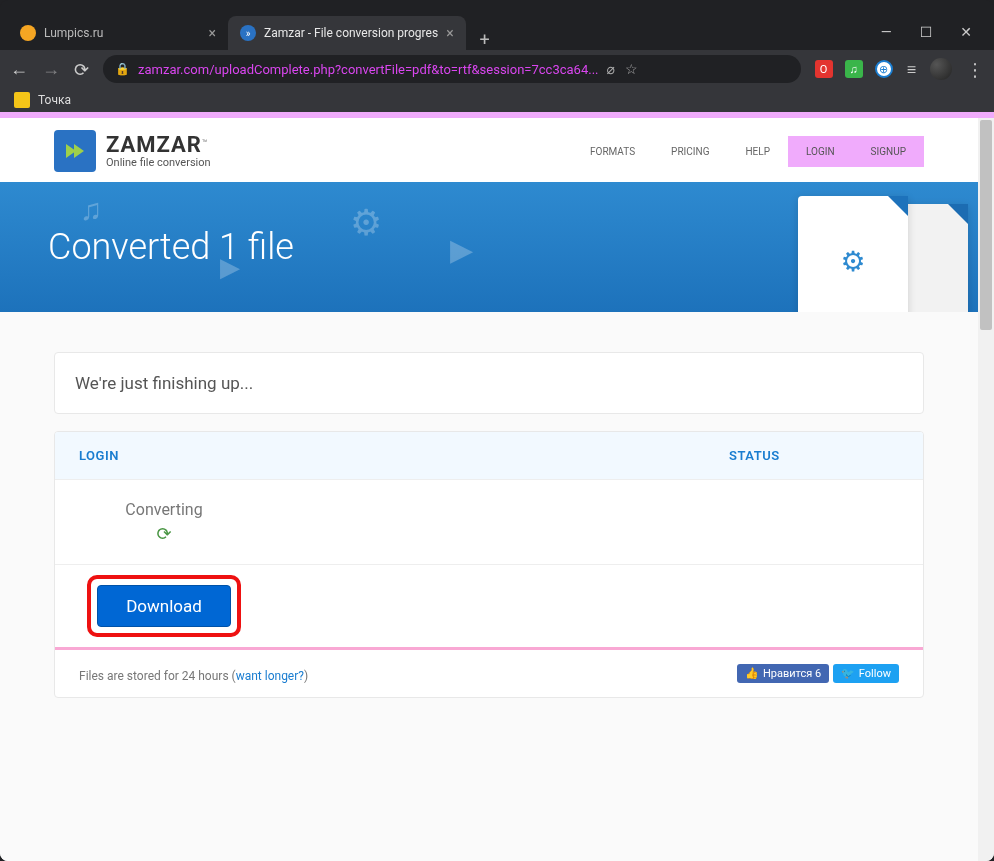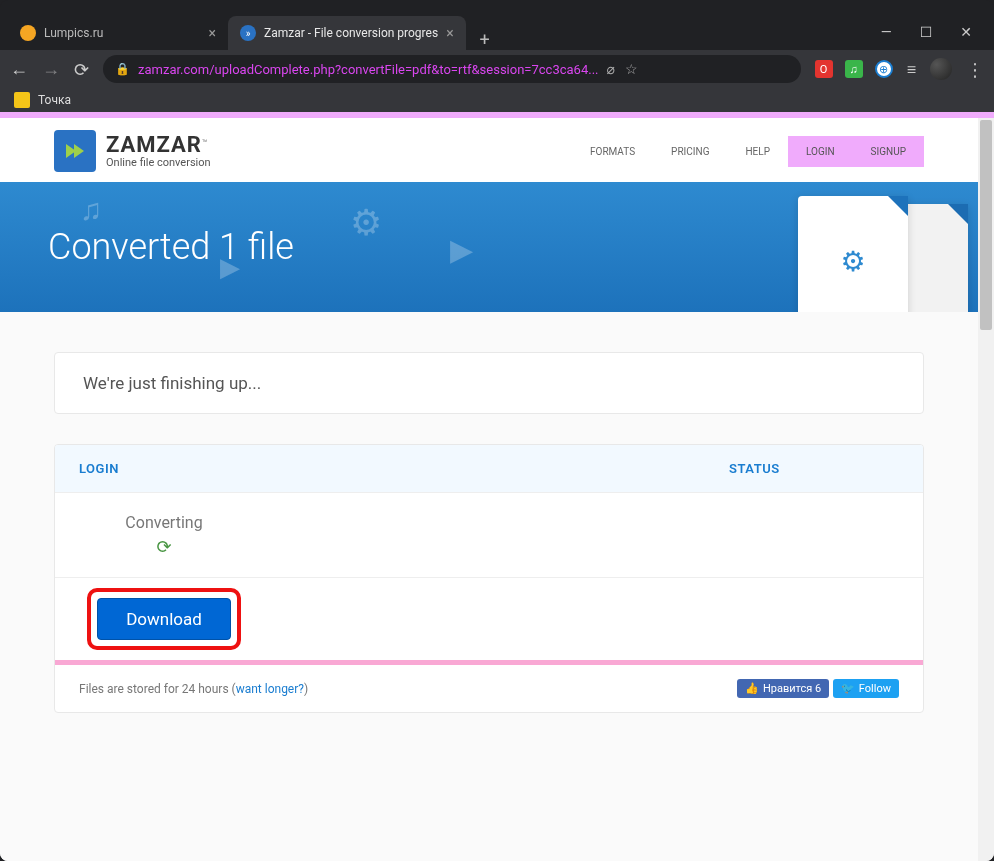--- a/index.html
+++ b/index.html
@@ -50,39 +50,39 @@
 .hero { position: relative; height: 130px; background: linear-gradient(180deg, #2e8ad0, #1d72bb); overflow: hidden; display: flex; align-items: center; padding: 0 48px; }
 .hero-title { color: white; font-size: 36px; font-weight: 300; z-index: 2; }
 .hero-deco { position: absolute; opacity: 0.25; color: white; }
 .paper-stack { position: absolute; right: 180px; top: 14px; z-index: 1; }
 .paper { width: 110px; height: 130px; background: white; border-radius: 4px; position: absolute; box-shadow: 0 2px 8px rgba(0,0,0,0.15); }
 .paper::before { content: ""; position: absolute; top: 0; right: 0; width: 0; height: 0; border-left: 20px solid transparent; border-top: 20px solid #1d72bb; }
 .paper.back { left: 60px; top: 8px; filter: brightness(0.95); }
 .gear { color: #2e8ad0; position: absolute; top: 50%; left: 50%; transform: translate(-50%, -50%); font-size: 28px; }
 
 .content { padding: 40px 54px; background: #fafafa; min-height: 560px; }
-.card { background: white; border: 1px solid #e8e8e8; border-radius: 4px; padding: 20px 28px; margin-bottom: 30px; }
+.card { background: white; border: 1px solid #e8e8e8; border-radius: 4px; padding: 20px 20px; margin-bottom: 17px; }
 .status-text { color: #555; font-size: 17px; }
 
 .table-card { background: white; border: 1px solid #e8e8e8; border-radius: 4px; overflow: hidden; }
 .thead { display: flex; background: #f2f9ff; padding: 16px 24px; color: #1a7dd0; font-size: 13px; font-weight: 600; letter-spacing: 0.5px; }
 .col-file { flex: 1; }
 .col-status { width: 170px; }
 
 .trow { display: flex; align-items: center; padding: 20px 24px; border-top: 1px solid #eee; }
 .fname { flex: 1; font-size: 17px; color: #666; }
 .fname.link { color: #1a7dd0; }
 .fstatus { width: 170px; text-align: center; }
 .converting { color: #777; font-size: 16px; }
 .refresh { color: #4a9644; font-size: 18px; display: block; margin-top: 4px; }
 .dl-btn { position: relative; display: inline-block; text-align: center; }
 .dl-btn-inner { background: #0067d4; color: white; font-size: 17px; padding: 10px 28px; border-radius: 4px; cursor: pointer; border: 1px solid #0052a8; }
 .highlight { position: absolute; border: 4px solid #e11; border-radius: 10px; inset: -10px; pointer-events: none; }
 
-.footer-row { display: flex; align-items: center; padding: 14px 24px; border-top: 5px solid #f9a8d4; font-size: 12px; color: #777; }
+.footer-row { display: flex; align-items: flex-end; padding: 14px 24px; border-top: 3px solid #f9a8d4; font-size: 12px; color: #777; }
 .footer-row a { color: #1a7dd0; text-decoration: none; }
 .social { margin-left: auto; display: flex; gap: 4px; }
 .social-btn { font-size: 11px; color: white; padding: 3px 8px; border-radius: 3px; display: flex; align-items: center; gap: 4px; }
 .fb { background: #4267B2; }
 .tw { background: #1da1f2; }
 
 .promo { margin-top: 56px; background: white; border: 1px solid #e8e8e8; border-radius: 4px 4px 0 0; padding: 24px 24px 0; }
 .promo h2 { color: #555; font-weight: 400; font-size: 22px; }
 </style>
 </head>

